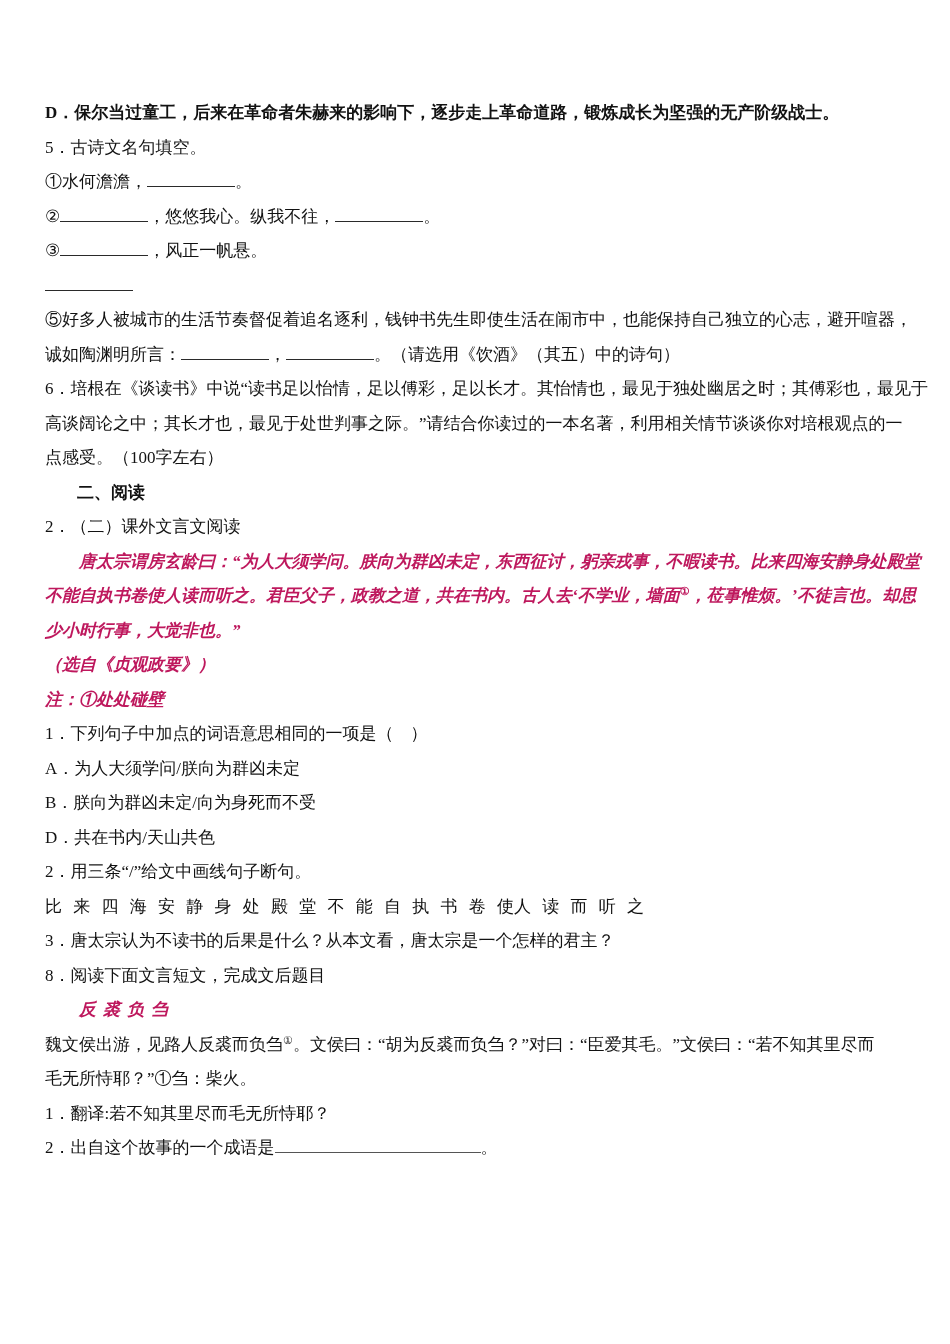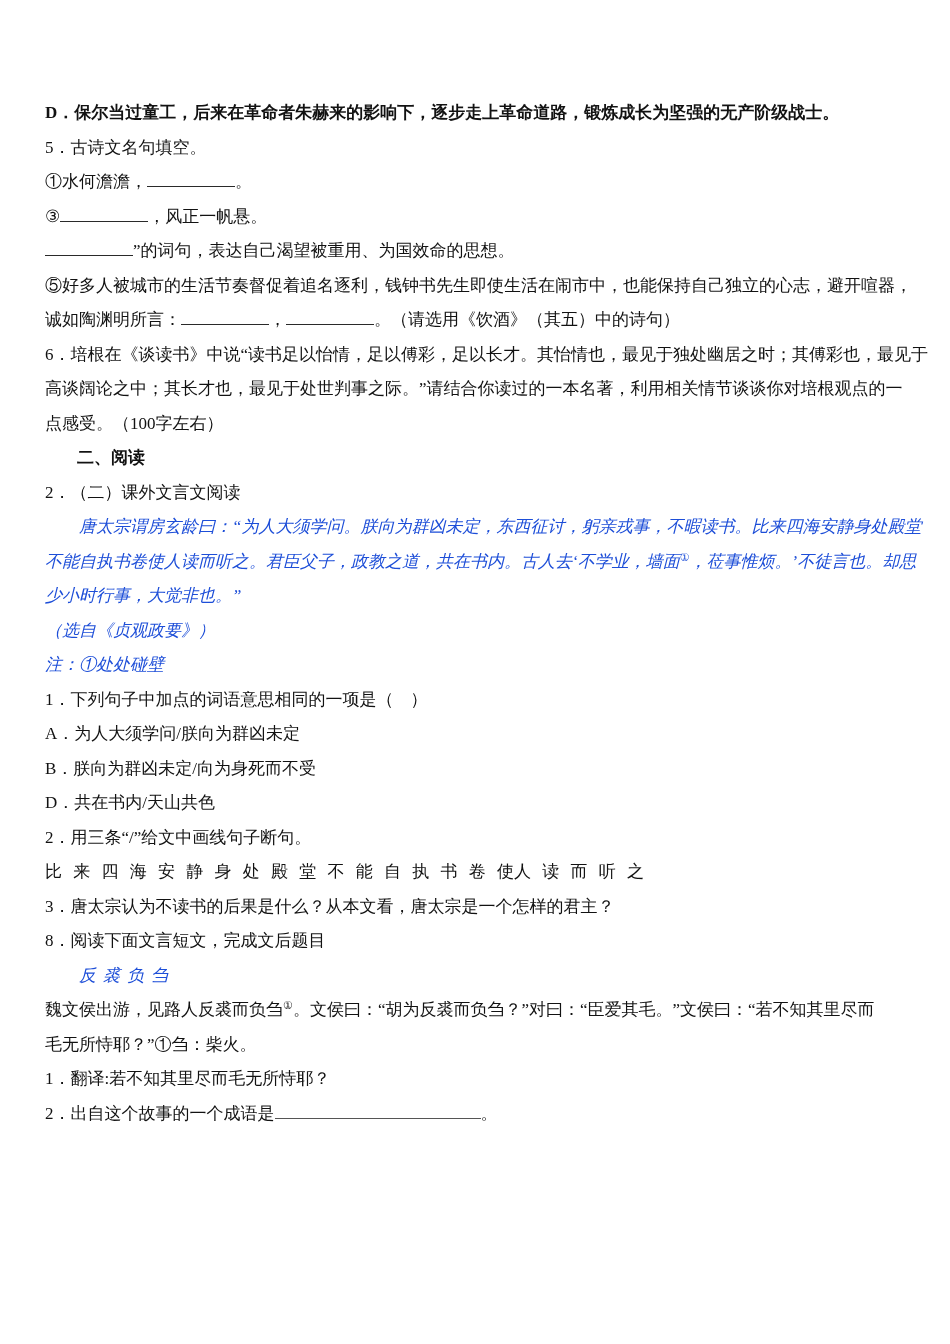--- a/index.html
+++ b/index.html
@@ -20,21 +20,21 @@
     font-size: 17px;
   }
   .ln {
     height: 34.5px;
     line-height: 34.5px;
     white-space: nowrap;
   }
   .bold   { font-weight: 700; margin-left: 32px; }
   .semib  { font-weight: 600; }
   
-  .kai    { font-style: italic; color: #1d4ed8; }
+  .kai    { font-style: italic; color: #be185d; font-weight: bold; }
   .indent { padding-left: 34px; }
   .blank {
     display: inline-block;
     width: 88px; height: 15px;
     border-bottom: 1.4px solid #2a2a2a;
     vertical-align: baseline;
   }
   .blank.long { width: 206px; border-bottom-color: #555; }
   sup.fnote {
     font-size: 11px;
@@ -56,28 +56,31 @@
     </div>
 
     <div class="ln">
       <span>5．古诗文名句填空。</span>
     </div>
 
     <div class="ln">
       <span>①水何澹澹，</span><span class="blank"></span><span>。</span>
     </div>
 
+    <div class="ln">
+      <span>②</span><span class="blank"></span><span>，悠悠我心。纵我不往，</span><span class="blank"></span><span>。</span>
+    </div>
 
     <div class="ln">
       <span>③</span><span class="blank"></span><span>，风正一帆悬。</span>
     </div>
 
 
     <div class="ln">
-      <span class="blank"></span><span>”的词句，表达自己渴望被重用、为国效命的思想。</span>
+      <span class="blank"></span>
     </div>
 
     <div class="ln">
       <span>⑤好多人被城市的生活节奏督促着追名逐利，钱钟书先生即使生活在闹市中，也能保持自己独立的心志，避开喧器，</span>
     </div>
 
     <div class="ln">
       <span>诚如陶渊明所言：</span><span class="blank"></span><span>，</span><span class="blank"></span><span>。（请选用《饮酒》（其五）中的诗句）</span>
     </div>
 

